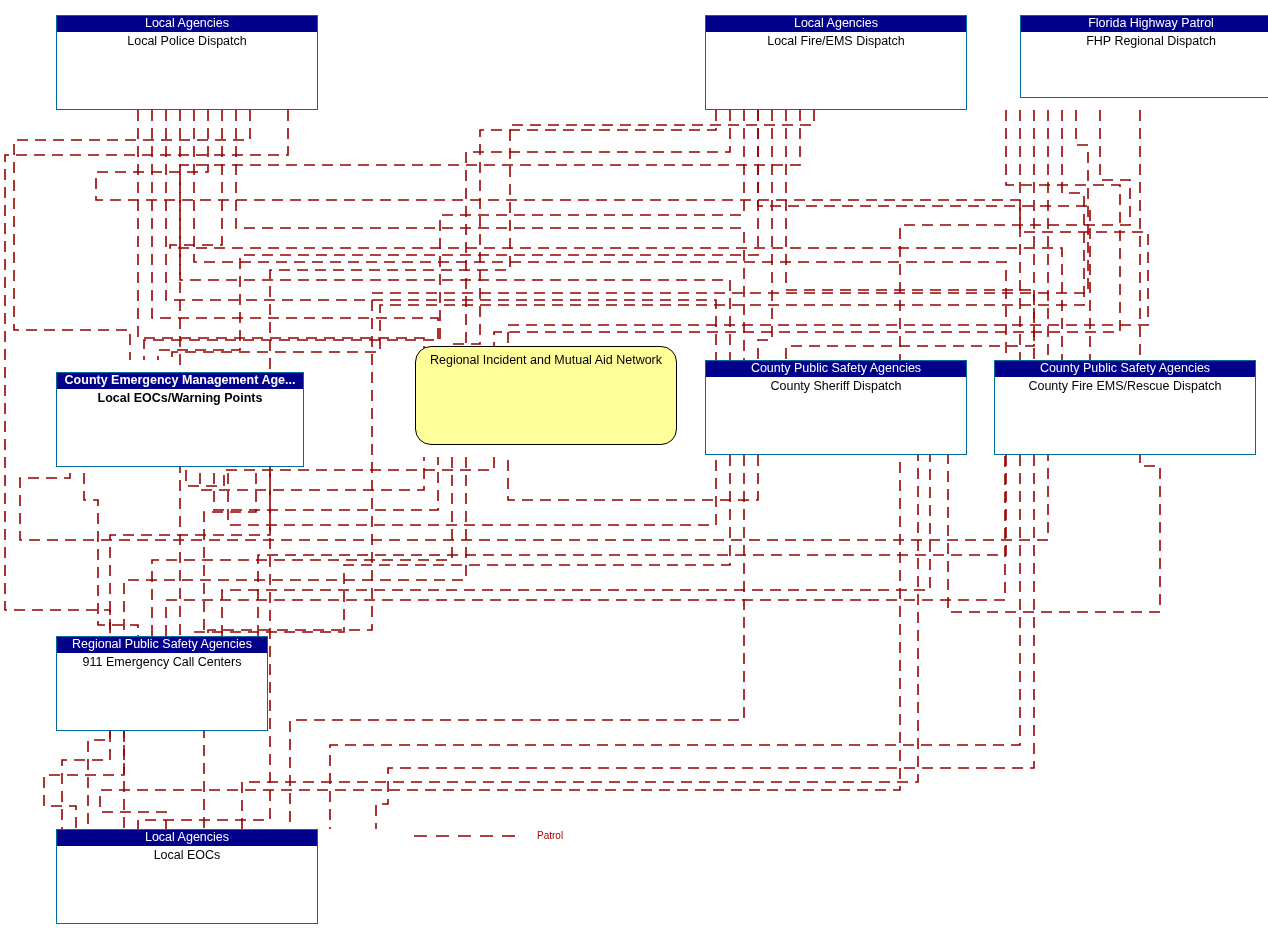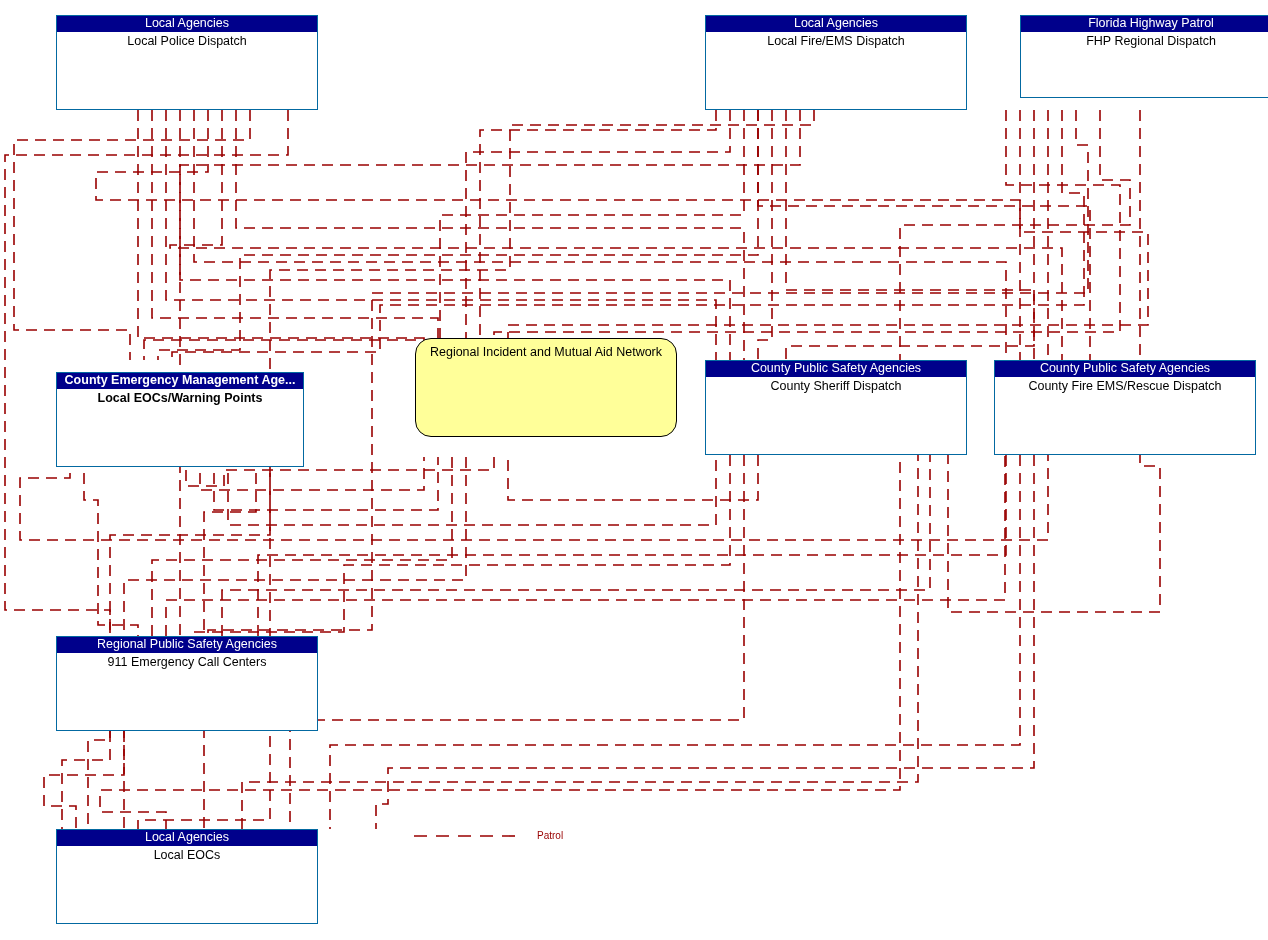--- a/index.html
+++ b/index.html
@@ -140,32 +140,32 @@
         <div class="node-title">Local Fire/EMS Dispatch</div>
       </div>
       <div class="node" style="left: 1020px; top: 15px; width: 262px; height: 83px;">
         <div class="node-header">Florida Highway Patrol</div>
         <div class="node-title">FHP Regional Dispatch</div>
       </div>
       <div class="node" style="left: 56px; top: 372px; width: 248px; height: 95px; font-weight: bold;">
         <div class="node-header">County Emergency Management Age...</div>
         <div class="node-title">Local EOCs/Warning Points</div>
       </div>
-      <div class="node node-terminator" style="left: 415px; top: 338px; width: 262px; height: 99px;">
+      <div class="node node-terminator" style="left: 415px; top: 346px; width: 262px; height: 99px;">
         <div class="node-title">Regional Incident and Mutual Aid Network</div>
       </div>
       <div class="node" style="left: 705px; top: 360px; width: 262px; height: 95px;">
         <div class="node-header">County Public Safety Agencies</div>
         <div class="node-title">County Sheriff Dispatch</div>
       </div>
       <div class="node" style="left: 994px; top: 360px; width: 262px; height: 95px;">
         <div class="node-header">County Public Safety Agencies</div>
         <div class="node-title">County Fire EMS/Rescue Dispatch</div>
       </div>
-      <div class="node" style="left: 56px; top: 636px; width: 262px; height: 95px;">
+      <div class="node" style="left: 56px; top: 636px; width: 212px; height: 95px;">
         <div class="node-header">Regional Public Safety Agencies</div>
         <div class="node-title">911 Emergency Call Centers</div>
       </div>
       <div class="node" style="left: 56px; top: 829px; width: 262px; height: 95px;">
         <div class="node-header">Local Agencies</div>
         <div class="node-title">Local EOCs</div>
       </div>
     </div>
 
   <div class="legend">

